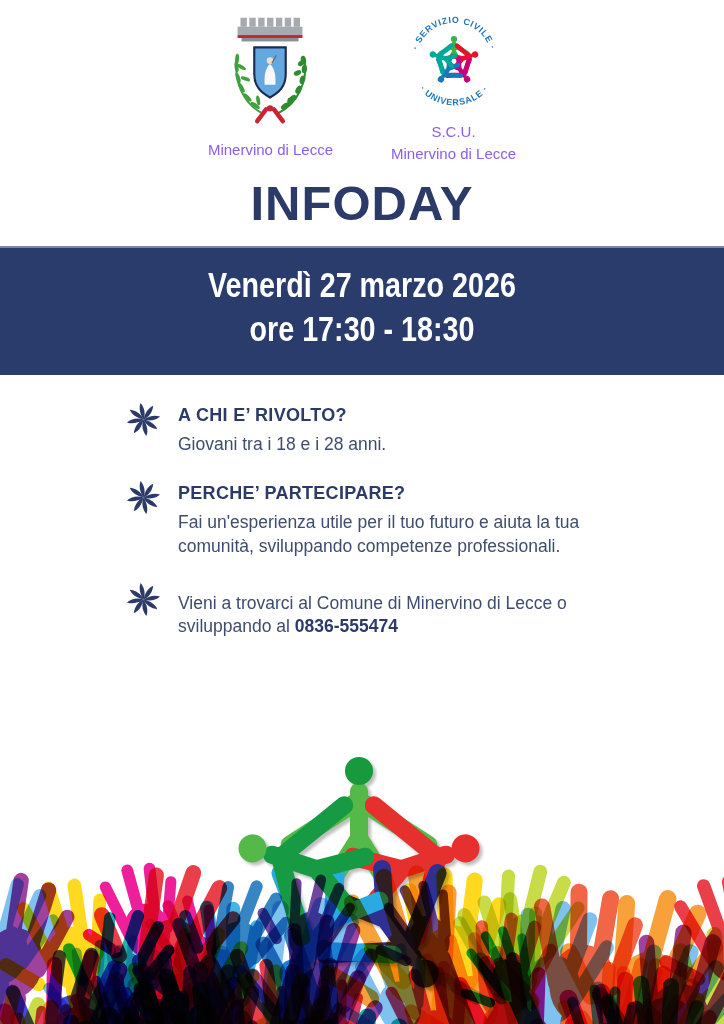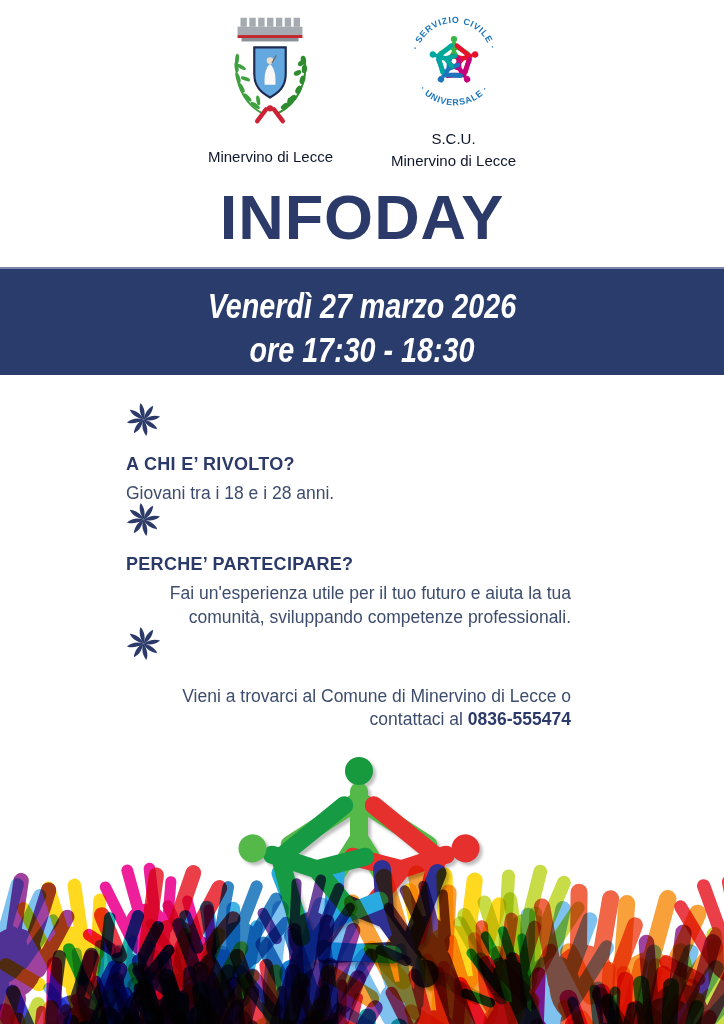--- a/index.html
+++ b/index.html
@@ -6,55 +6,54 @@
   .poster{
     position:relative;width:724px;height:1024px;margin:0 auto;overflow:hidden;
     background:var(--bg,#ffffff);
     font-family:"Liberation Sans",sans-serif;
     -webkit-font-smoothing:antialiased;
   }
   .defs-svg{position:absolute;width:0;height:0;overflow:hidden;}
   
   .logos{display:flex;justify-content:center;align-items:flex-start;gap:58px;padding-top:8px;}
   .logo{margin:0;text-align:center;}
-  .logo figcaption{font-size:15px;color:#0f172a;line-height:1.3;margin-top:15px;}
+  .logo figcaption{font-size:15px;color:#8b5cf6;line-height:1.3;margin-top:8px;}
   .logo .cap2{margin-top:2px;}
   
   .title{
     margin:16px 0 0 0;text-align:center;color:var(--navy);
-    font-size:63px;line-height:1;font-weight:bold;letter-spacing:1px;
+    font-size:49px;line-height:1;font-weight:bold;letter-spacing:1px;
   }
   
   .banner{
     margin-top:18px;background:var(--banner-bg);color:var(--banner-fg);
-    padding:15px 0 3px 0;text-align:center;
+    padding:15px 0 24px 0;text-align:center;
     border-top:2px solid #7d86a8;
-    font-style:italic;
   }
   .banner-line{
     font-weight:bold;font-size:35px;line-height:1.26;
     transform:scaleX(0.82);transform-origin:center;
     letter-spacing:0px;
   }
   
   .intro{
     margin:20px 30px 0 30px;text-align:center;color:var(--navy);
     font-family:"DejaVu Serif","Liberation Serif",serif;
     font-size:25px;line-height:1.1;font-weight:bold;
   }
   
   .sections{padding:30px 60px 0 126px;}
-  .section{display:flex;align-items:flex-start;gap:17px;flex-direction:column;}
-  .section + .section{}
+  .section{display:flex;align-items:flex-start;gap:17px;}
+  .section + .section{margin-top:27px;}
   .pinwheel{width:35px;height:35px;flex:0 0 auto;margin-top:-3px;color:var(--navy);}
   .section h3{
     margin:0;color:var(--navy);font-size:18px;font-weight:bold;letter-spacing:0.3px;
   }
   .section p{
-    margin:7px 0 0 0;color:#3e4d6d;font-size:17.5px;line-height:1.33;max-width:445px;text-align:right;
+    margin:7px 0 0 0;color:#3e4d6d;font-size:17.5px;line-height:1.33;max-width:445px;
   }
   .section p b{color:var(--navy);}
   
   .star-wrap{
     position:absolute;top:751px;left:50%;transform:translateX(-51%);
     width:300px;height:252px;pointer-events:none;
   }
   .star-wrap svg{filter:drop-shadow(3px 3px 1.5px rgba(110,110,110,0.45));}
   .hands-svg{position:absolute;left:0;bottom:0;width:724px;height:209px;}
 </style>
@@ -218,21 +217,21 @@
           <path d="M0,0 C 1.5,-7 5,-12.5 10.5,-15 C 10,-8.5 6,-2.5 0,0 Z" fill="#2b3a68" transform="rotate(0)"></path>
           <path d="M0,0 C 1.5,-7 5,-12.5 10.5,-15 C 10,-8.5 6,-2.5 0,0 Z" fill="#2b3a68" transform="rotate(45)"></path>
           <path d="M0,0 C 1.5,-7 5,-12.5 10.5,-15 C 10,-8.5 6,-2.5 0,0 Z" fill="#2b3a68" transform="rotate(90)"></path>
           <path d="M0,0 C 1.5,-7 5,-12.5 10.5,-15 C 10,-8.5 6,-2.5 0,0 Z" fill="#2b3a68" transform="rotate(135)"></path>
           <path d="M0,0 C 1.5,-7 5,-12.5 10.5,-15 C 10,-8.5 6,-2.5 0,0 Z" fill="#2b3a68" transform="rotate(180)"></path>
           <path d="M0,0 C 1.5,-7 5,-12.5 10.5,-15 C 10,-8.5 6,-2.5 0,0 Z" fill="#2b3a68" transform="rotate(225)"></path>
           <path d="M0,0 C 1.5,-7 5,-12.5 10.5,-15 C 10,-8.5 6,-2.5 0,0 Z" fill="#2b3a68" transform="rotate(270)"></path>
           <path d="M0,0 C 1.5,-7 5,-12.5 10.5,-15 C 10,-8.5 6,-2.5 0,0 Z" fill="#2b3a68" transform="rotate(315)"></path>
         </svg>
       <div>
-        <p><span>Vieni a trovarci al Comune di Minervino di Lecce o contattaci al </span><b>0836-555474</b></p>
+        <p><span>Vieni a trovarci al Comune di Minervino di Lecce o sviluppando al </span><b>0836-555474</b></p>
       </div>
     </div>
   </div>
 
   <div class="star-wrap">
     <svg width="300" height="252" viewBox="-150 -132 300 252" overflow="visible">
       <g id="big-star">
           <g transform="rotate(0)">
             <path d="M0,-91.7 L0,-42.6 M0,-82.9 L-69.4,-38.1 M0,-82.9 L69.4,-38.1 M0,-44.8 L-26.9,-2.2 M0,-44.8 L26.9,-2.2" stroke="#54b948" stroke-width="18" stroke-linecap="round" fill="none"></path>
             <circle cy="-112" r="14" fill="#179a3d"></circle>

